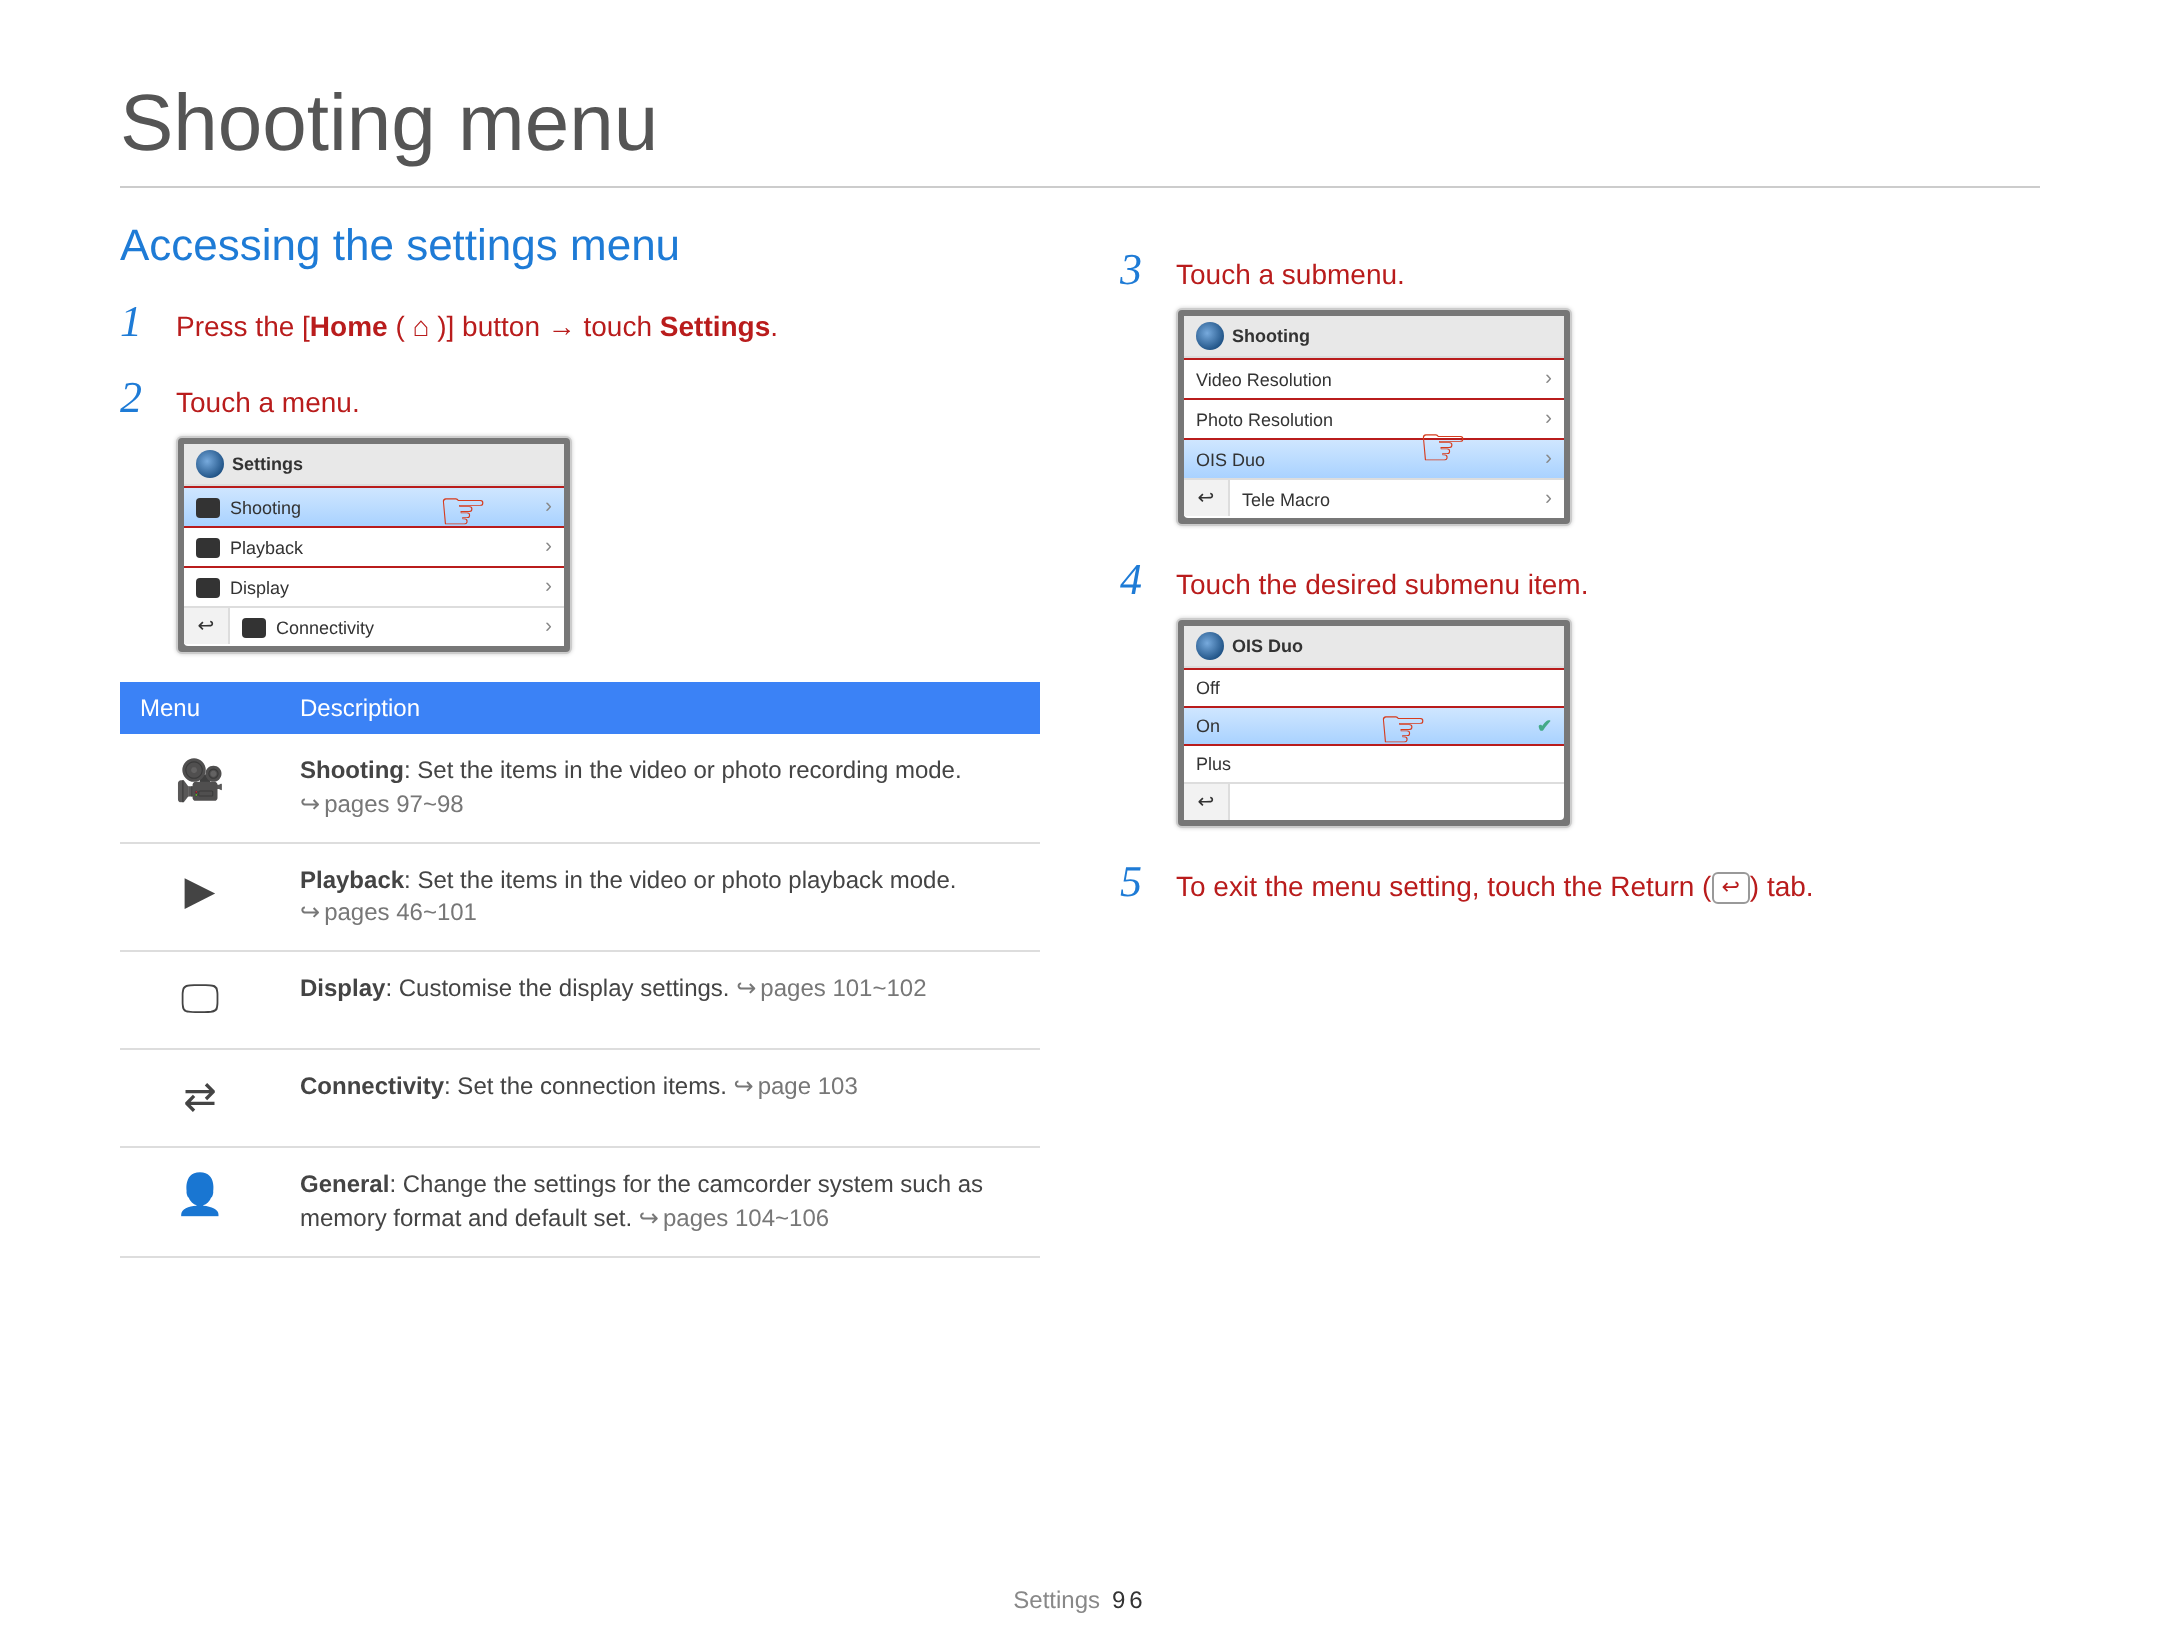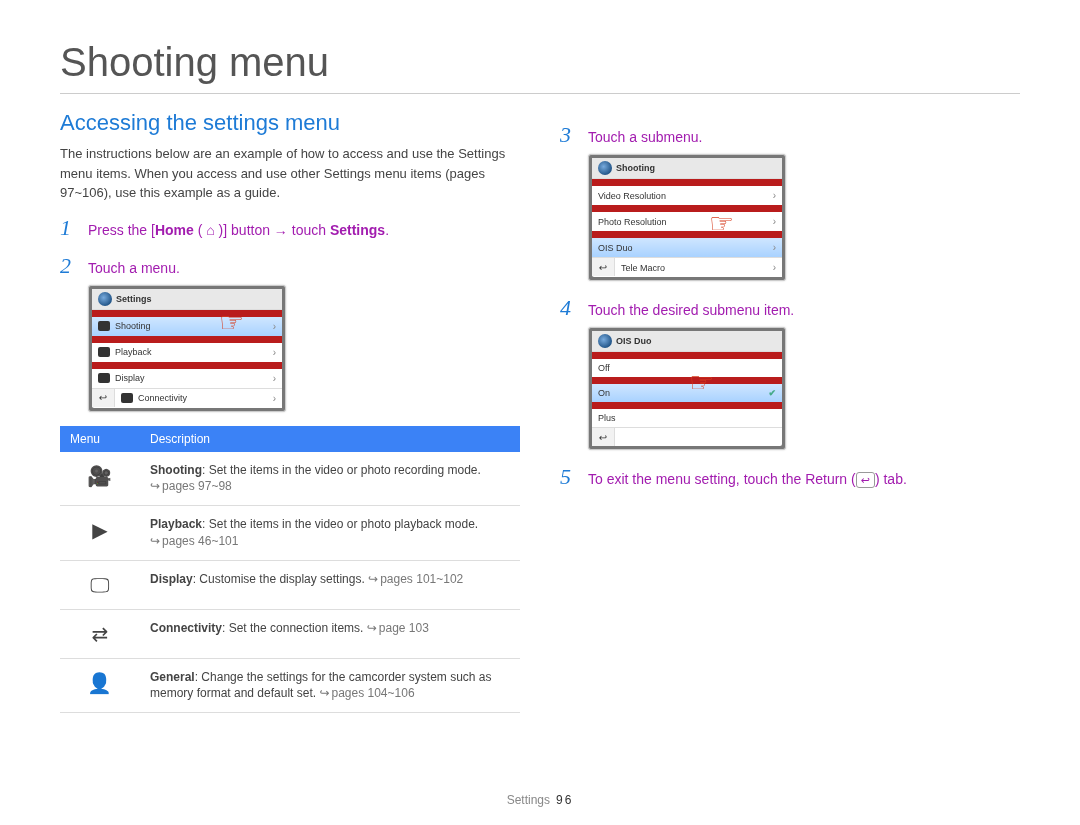--- a/index.html
+++ b/index.html
@@ -47,21 +47,21 @@
   }
   .step-num {
     color: #1e7bd6;
     font-size: 22px;
     font-style: italic;
     font-family: Georgia, serif;
     width: 18px;
   }
   .step-text {
     font-size: 14px;
-    color: #a21caf;
+    color: #b91c1c;
   }
   .bullet {
     font-size: 12.5px;
     color: #444;
     margin: 4px 0 8px 28px;
   }
   .bullet::before { content: "•  "; }
 
   
   .screen {
@@ -85,21 +85,21 @@
     border-bottom: 1px solid #ddd;
   }
   .gear-dot {
     width: 14px; height: 14px; border-radius: 50%;
     background: radial-gradient(circle at 40% 40%, #7ad, #036);
     flex-shrink: 0;
   }
   .screen-row {
     display: flex; align-items: center; justify-content: space-between;
     padding: 4px 6px;
-    border-top: 7px solid #b91c1c;
+    border-top: 1px solid #b91c1c;
     font-size: 9px;
     background: #fff;
     position: relative;
   }
   .screen-row.selected {
     background: linear-gradient(#cfe6ff,#a9d2ff);
   }
   .row-left { display:flex; align-items:center; gap:5px; }
   .mini-icon {
     width: 12px; height: 10px; background:#333; border-radius:2px; flex-shrink:0;
@@ -158,21 +158,20 @@
 </style>
 </head>
 <body>
 
 <h1 class="page-title">Shooting menu</h1>
 
 <div class="columns">
 
   <div class="col">
     <h2 class="section-heading">Accessing the settings menu</h2>
-    <div class="intro">The instructions below are an example of how to access and use the Settings menu items. When you access and use other Settings menu items (pages 97~106), use this example as a guide.</div>
 
     <div class="step">
       <span class="step-num">1</span>
       <span class="step-text">
         <span>Press the [</span><b>Home</b><span> ( ⌂ )] button → touch </span><b>Settings</b><span>.</span>
       </span>
     </div>
 
     <div class="step">
       <span class="step-num">2</span>

